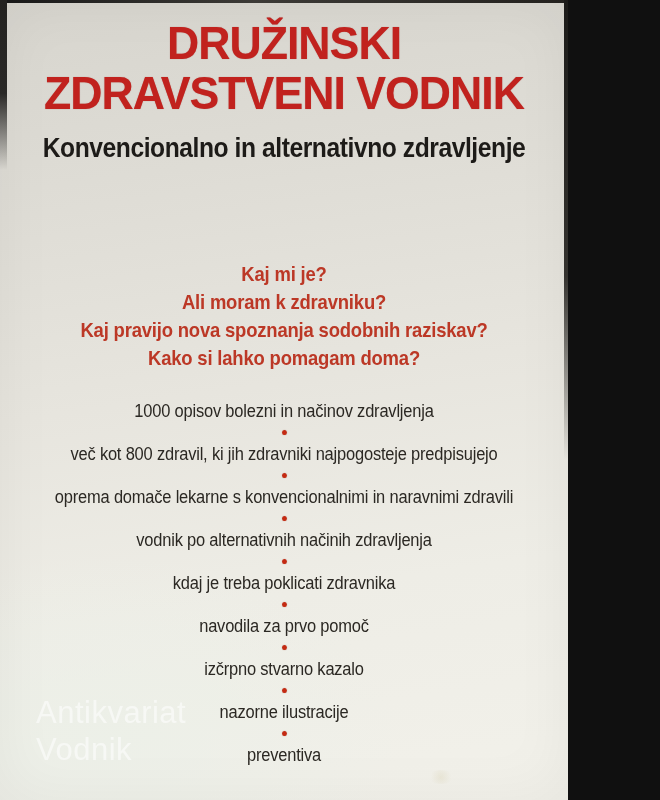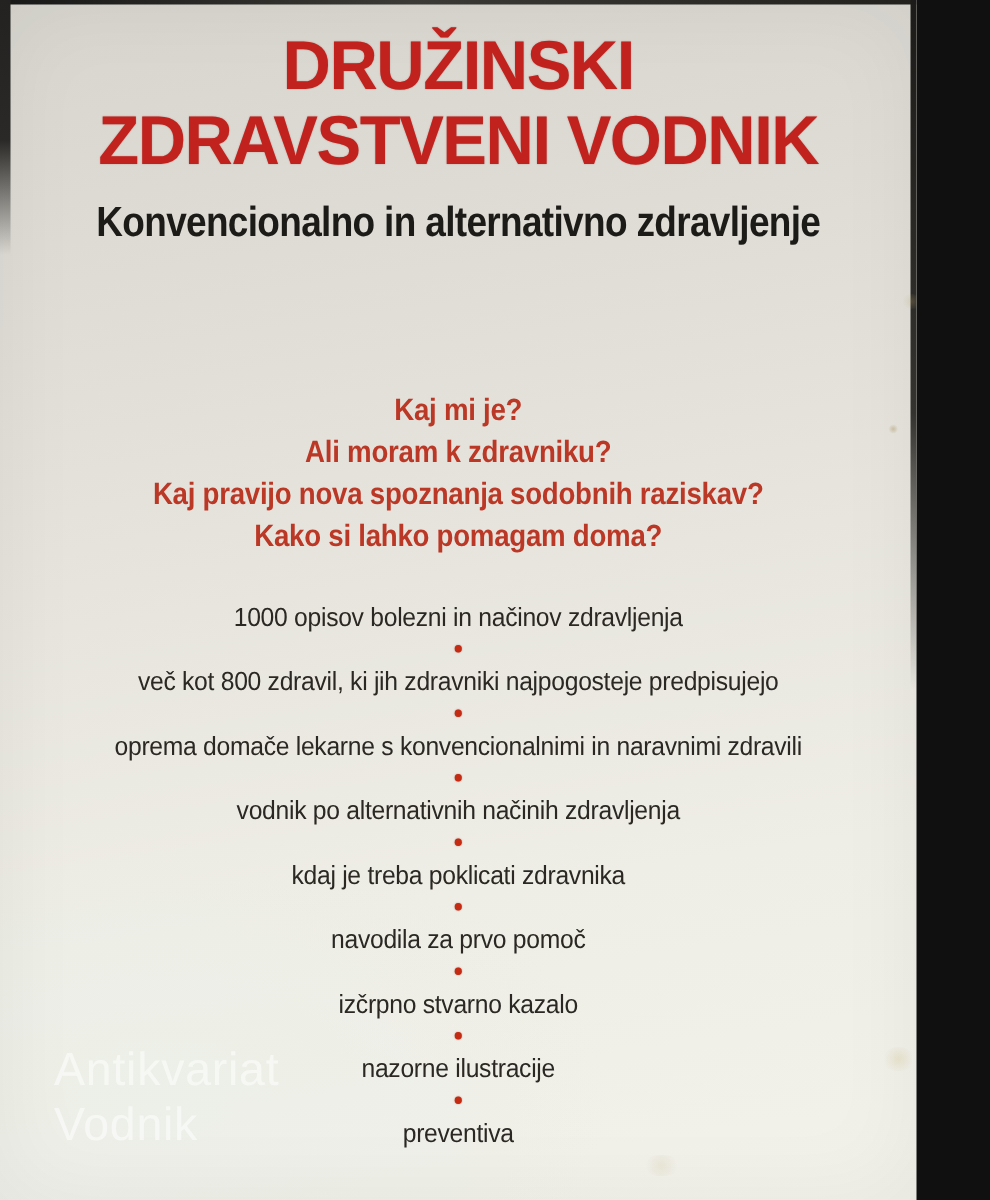--- a/index.html
+++ b/index.html
@@ -2,21 +2,21 @@
 <html><head>
 <meta charset="utf-8">
 <style>
   html, body {
     margin: 0;
     padding: 0;
     background: #101010;
   }
   #stage {
     position: relative;
-    width: 611px;
+    width: 568px;
     height: 800px;
     overflow: hidden;
     font-family: "Liberation Sans", "DejaVu Sans", sans-serif;
     
     background:
       radial-gradient(ellipse 420px 260px at 18% 92%, rgba(236,240,232,0.9) 0%, rgba(236,240,232,0) 70%),
       linear-gradient(172deg, #d7d5ce 0%, #dedcd5 22%, #e7e5de 48%, #eeede6 72%, #f2f1ea 100%);
     box-shadow: inset 0 0 60px rgba(0,0,0,0.05);
   }
 

